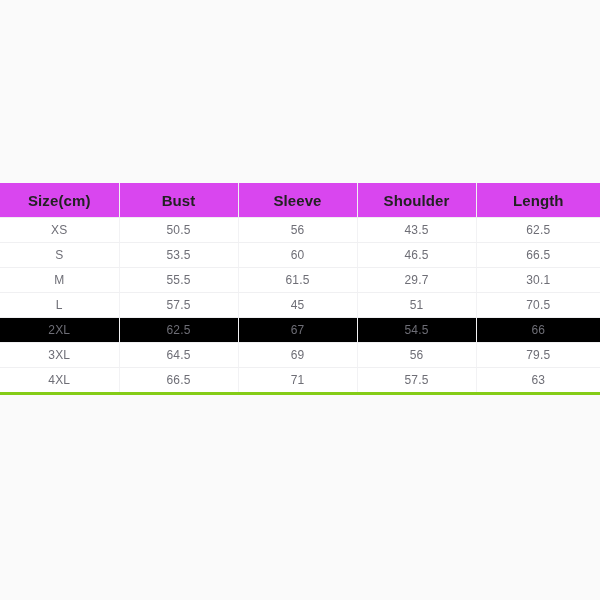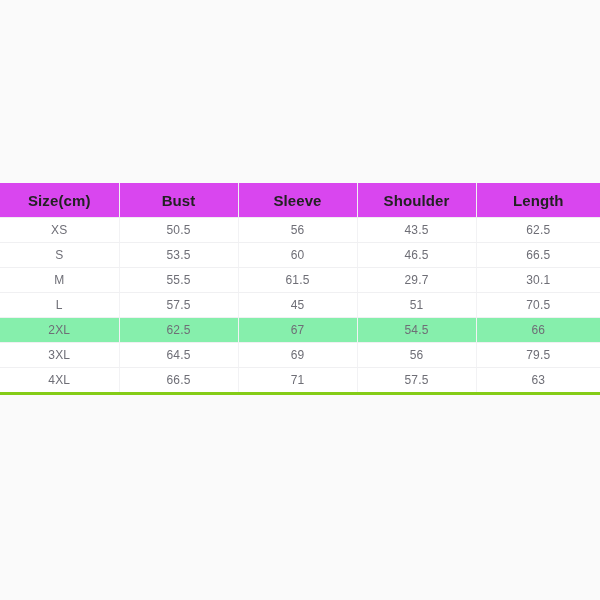--- a/index.html
+++ b/index.html
@@ -59,21 +59,21 @@
     vertical-align: middle;
     background: #ffffff;
     border-right: 1px solid #f2f2f4;
     border-bottom: 1px solid #f0f0f2;
     padding: 0;
     letter-spacing: 0.2px;
   }
   table.size-table td:last-child { border-right: none; }
 
   table.size-table tr.highlight td {
-    background: #86efac;
+    background: #000000;
   }
 
   table.size-table tr:last-child td {
     border-bottom: 3px solid #84cc16;
   }
 </style>
 </head>
 <body>
 
 <div id="size-chart-wrap">

